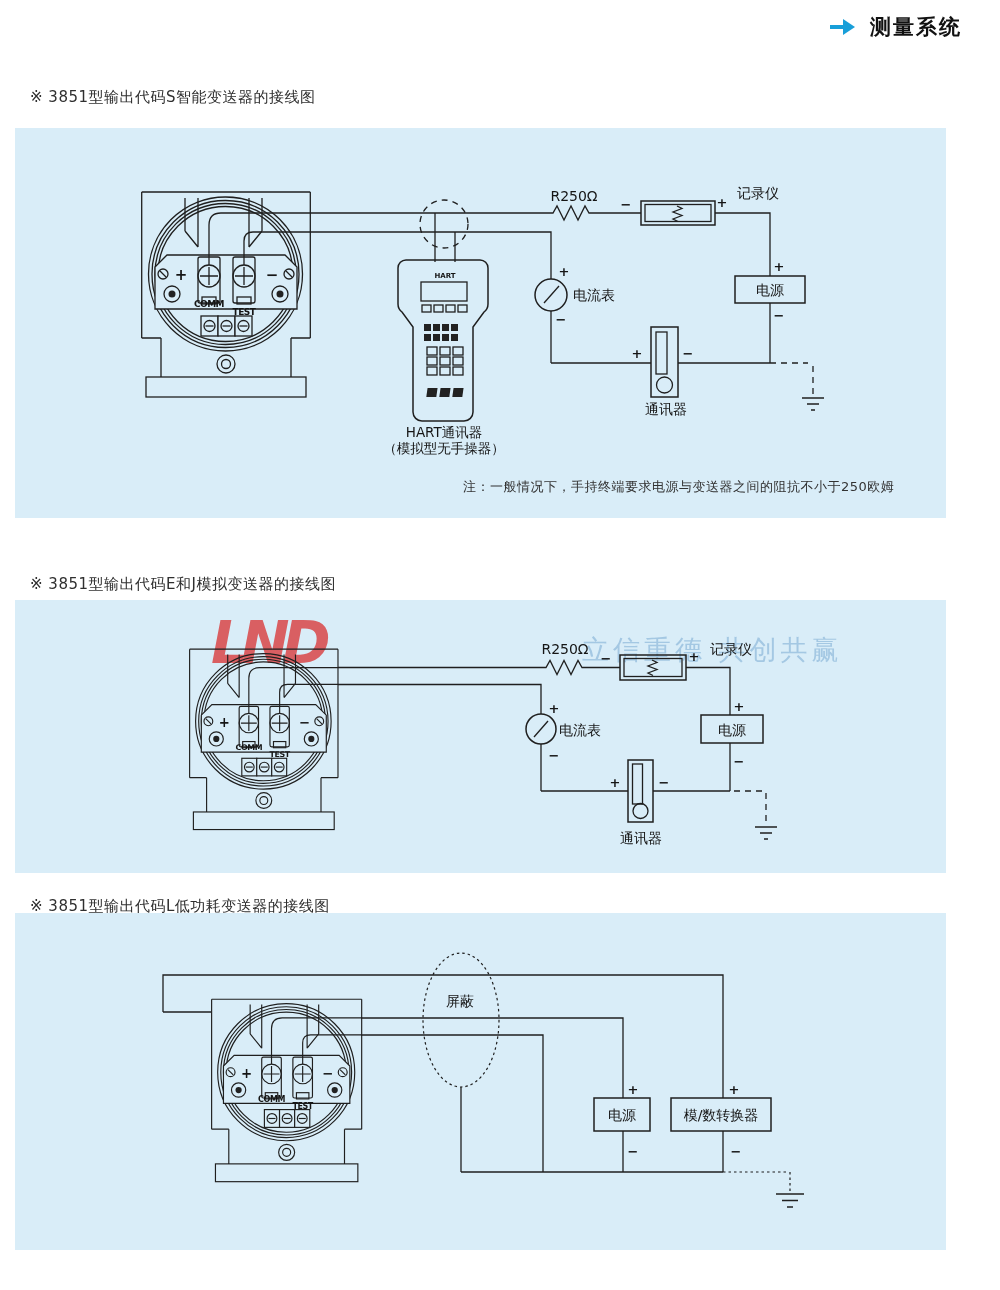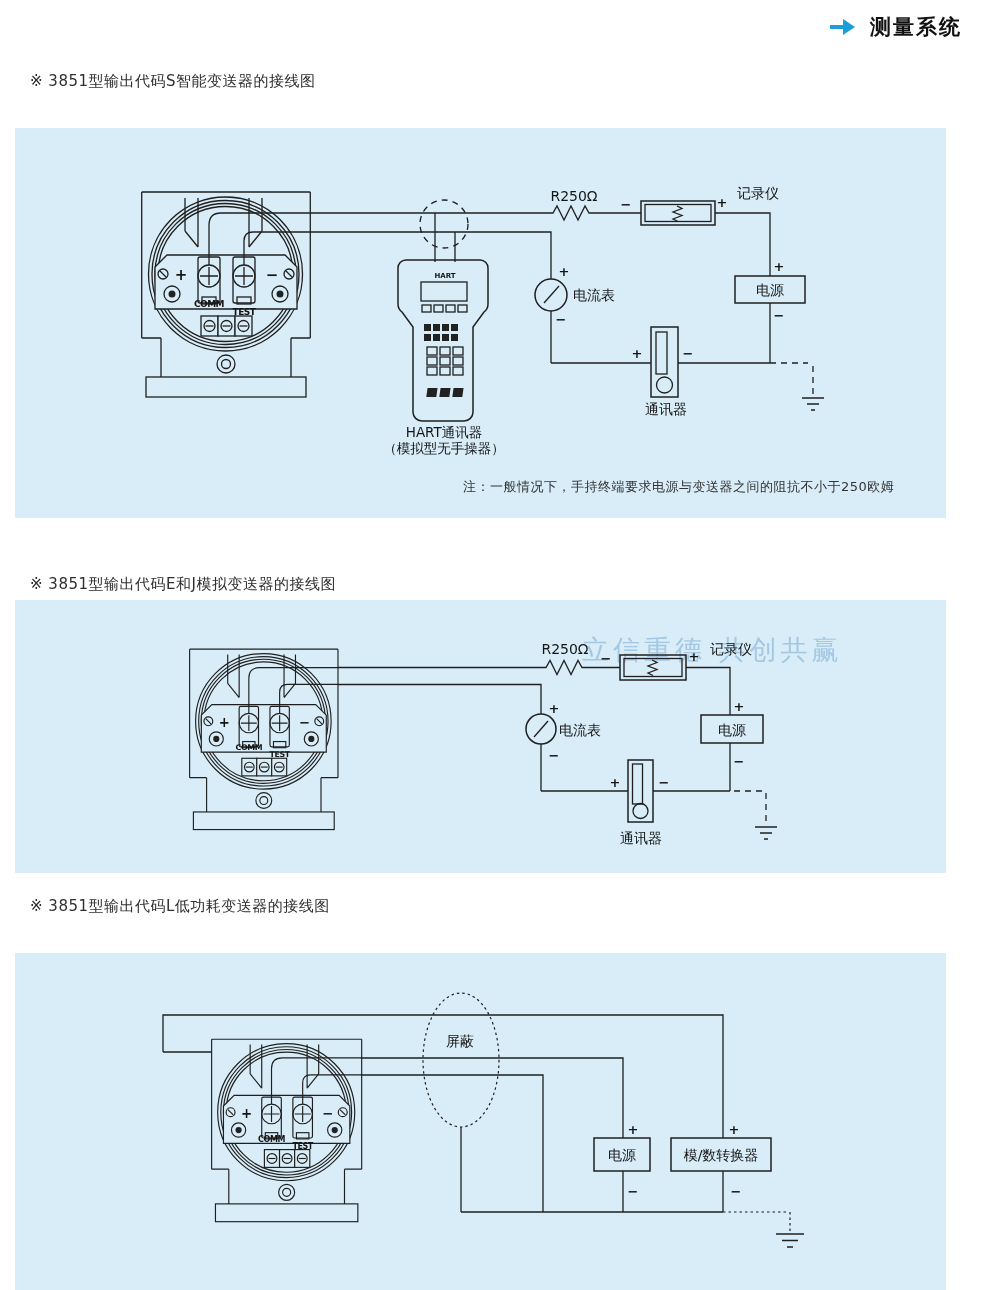--- a/index.html
+++ b/index.html
@@ -2,25 +2,25 @@
 <html><head>
 <meta charset="utf-8">
 <style>
   html,body{margin:0;padding:0}
   body{width:1000px;height:1290px;position:relative;background:#fff;
        font-family:"DejaVu Sans","Liberation Sans",sans-serif;overflow:hidden}
 
   .panel{position:absolute;left:15px;width:931px;background:#d9edf8}
   #panel1{top:128px;height:390px}
   #panel2{top:600px;height:273px}
-  #panel3{top:953px;height:337px}
+  #panel3{top:913px;height:337px}
   .panel svg{position:absolute;left:0;top:0;width:100%;height:100%}
 
   .heading{position:absolute;left:30px;font-size:15px;color:#2f2f2f;letter-spacing:.5px}
-  #h1{top:72px} #h2{top:575px} #h3{top:897px}
+  #h1{top:88px} #h2{top:575px} #h3{top:897px}
 
   .hdr{position:absolute;top:13px;right:38px;display:flex;align-items:center;gap:14px}
   .hdr-title{font-size:21px;font-weight:bold;color:#111;letter-spacing:2px}
 
   
   .w{stroke:#1f1f1f;stroke-width:1.3;fill:none}
   .w2{stroke:#1f1f1f;stroke-width:1.5;fill:none}
   .fillbg{fill:#d9edf8}
   .dash{stroke:#1f1f1f;stroke-width:1.3;fill:none;stroke-dasharray:6 5}
   .dot{stroke:#1f1f1f;stroke-width:1.2;fill:none;stroke-dasharray:2.5 3}
@@ -204,20 +204,21 @@
   </g>
   <text class="hartlbl" x="436" y="437">HART通讯器</text>
   <text class="hartlbl" x="436" y="453">（模拟型无手操器）</text>
 
   <text class="note" x="455" y="491">注：一般情况下，手持终端要求电源与变送器之间的阻抗不小于250欧姆</text>
 </svg>
 </div>
 
 <div class="panel" id="panel2">
   <div class="wm">
+    <span class="wm-logo">LND</span>
     <span class="wm-tag">立信重德 共创共赢</span>
   </div>
 <svg viewBox="15 600 915 273">
   <use href="#tx" transform="translate(181,643) scale(0.88)"></use>
 
   <path class="w" d="M330,667.5 H538 l4,-7 l7,14 l7,-14 l7,14 l7,-14 l4,7 H612"></path>
   <path class="w" d="M678,667.5 H722 V715"></path>
   <path class="w" d="M722,743 V791 M645,791 H722"></path>
   <path class="w" d="M330,684.5 H533 V714 M533,744 V791 M533,791 H620"></path>
 

